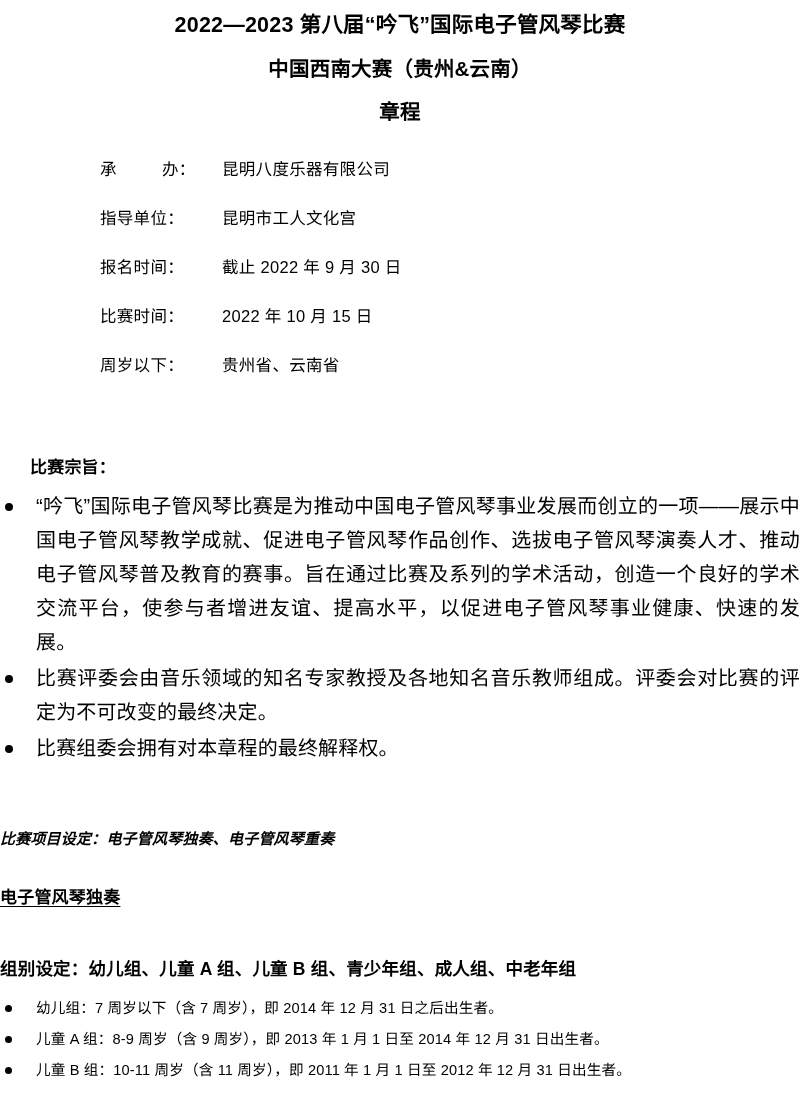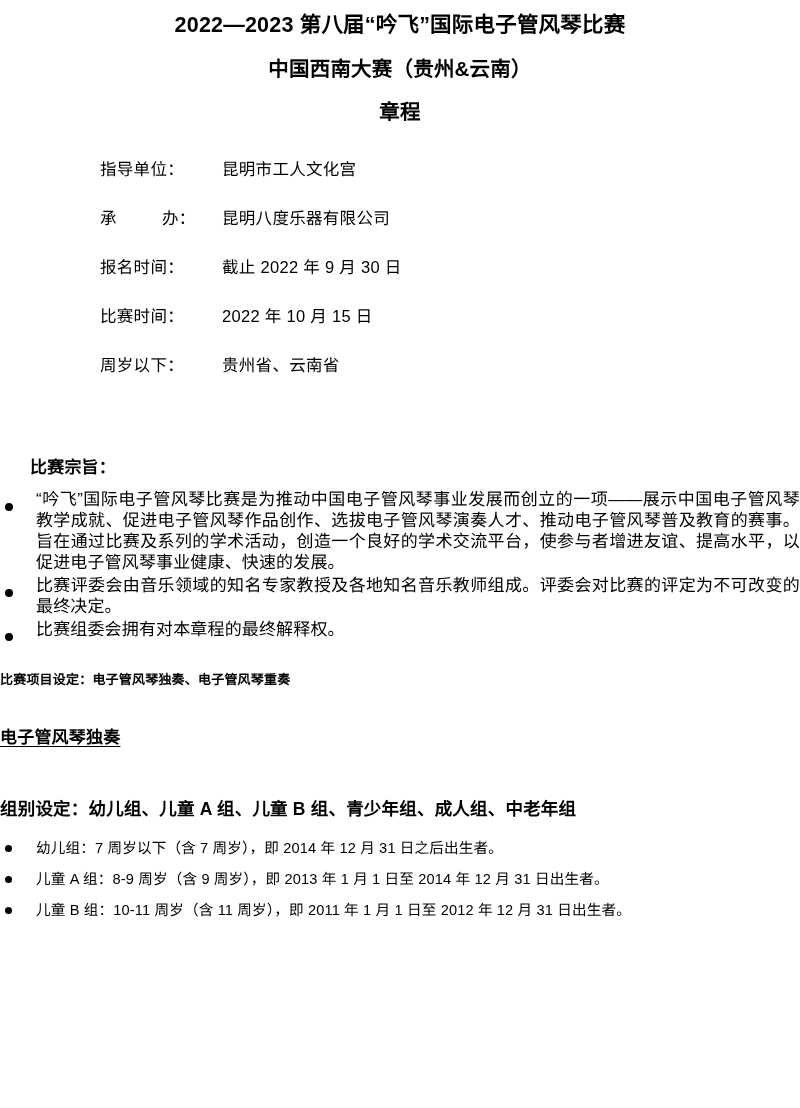--- a/index.html
+++ b/index.html
@@ -81,38 +81,38 @@
   }
 
   
   .section-heading {
     font-weight: bold;
     font-size: 17px;
     letter-spacing: 0.2px;
     white-space: nowrap;
   }
   .section-heading.purpose { margin-top: 52px; padding-left: 30px; }
-  .section-heading.events  { margin-top: 29px; font-size: 13px; }
+  .section-heading.events  { margin-top: 62px; font-size: 15px; font-style: italic; }
   .section-heading.solo    { margin-top: 35px; font-size: 17px; text-decoration: underline; text-underline-offset: 3px; display: inline-block; }
   .section-heading.groups  { margin-top: 47px; font-size: 17.5px; }
 
   
   .bullets {
     list-style: none;
     margin: 0;
     padding: 0;
   }
   .bullets.main { margin-top: 11px; }
   .bullets.ages { margin-top: 13px; }
 
   .bullet-item {
     position: relative;
     padding-left: 36px;
-    font-size: 17px;
-    line-height: 21px;
+    font-size: 20px;
+    line-height: 34px;
     text-align: justify;
     text-justify: inter-ideograph;
     letter-spacing: 0.15px;
   }
   .bullets.main .bullet-item { margin-bottom: 0; }
   .bullets.main .bullet-item + .bullet-item { margin-top: 2px; }
 
   .bullets.ages .bullet-item {
     font-size: 14.6px;
     line-height: 31px;
@@ -159,27 +159,27 @@
   <div class="title-block">
     <div class="title-line">2022—2023 第八届“吟飞”国际电子管风琴比赛</div>
     <div class="title-line sub">中国西南大赛（贵州&amp;云南）</div>
     <div class="title-line doc">章程</div>
   </div>
 
   <div class="info-block">
 
 
     <div class="info-row">
+      <div class="info-label"><span class="spaced">承</span><span>办：</span></div>
+      <div class="info-value">昆明八度乐器有限公司</div>
+    </div>
+
+    <div class="info-row">
       <div class="info-label">指导单位：</div>
       <div class="info-value">昆明市工人文化宫</div>
-    </div>
-
-    <div class="info-row">
-      <div class="info-label"><span class="spaced">承</span><span>办：</span></div>
-      <div class="info-value">昆明八度乐器有限公司</div>
     </div>
 
     <div class="info-row">
       <div class="info-label">报名时间：</div>
       <div class="info-value">截止 2022 年 9 月 30 日</div>
     </div>
 
     <div class="info-row">
       <div class="info-label">比赛时间：</div>
       <div class="info-value">2022 年 10 月 15 日</div>

